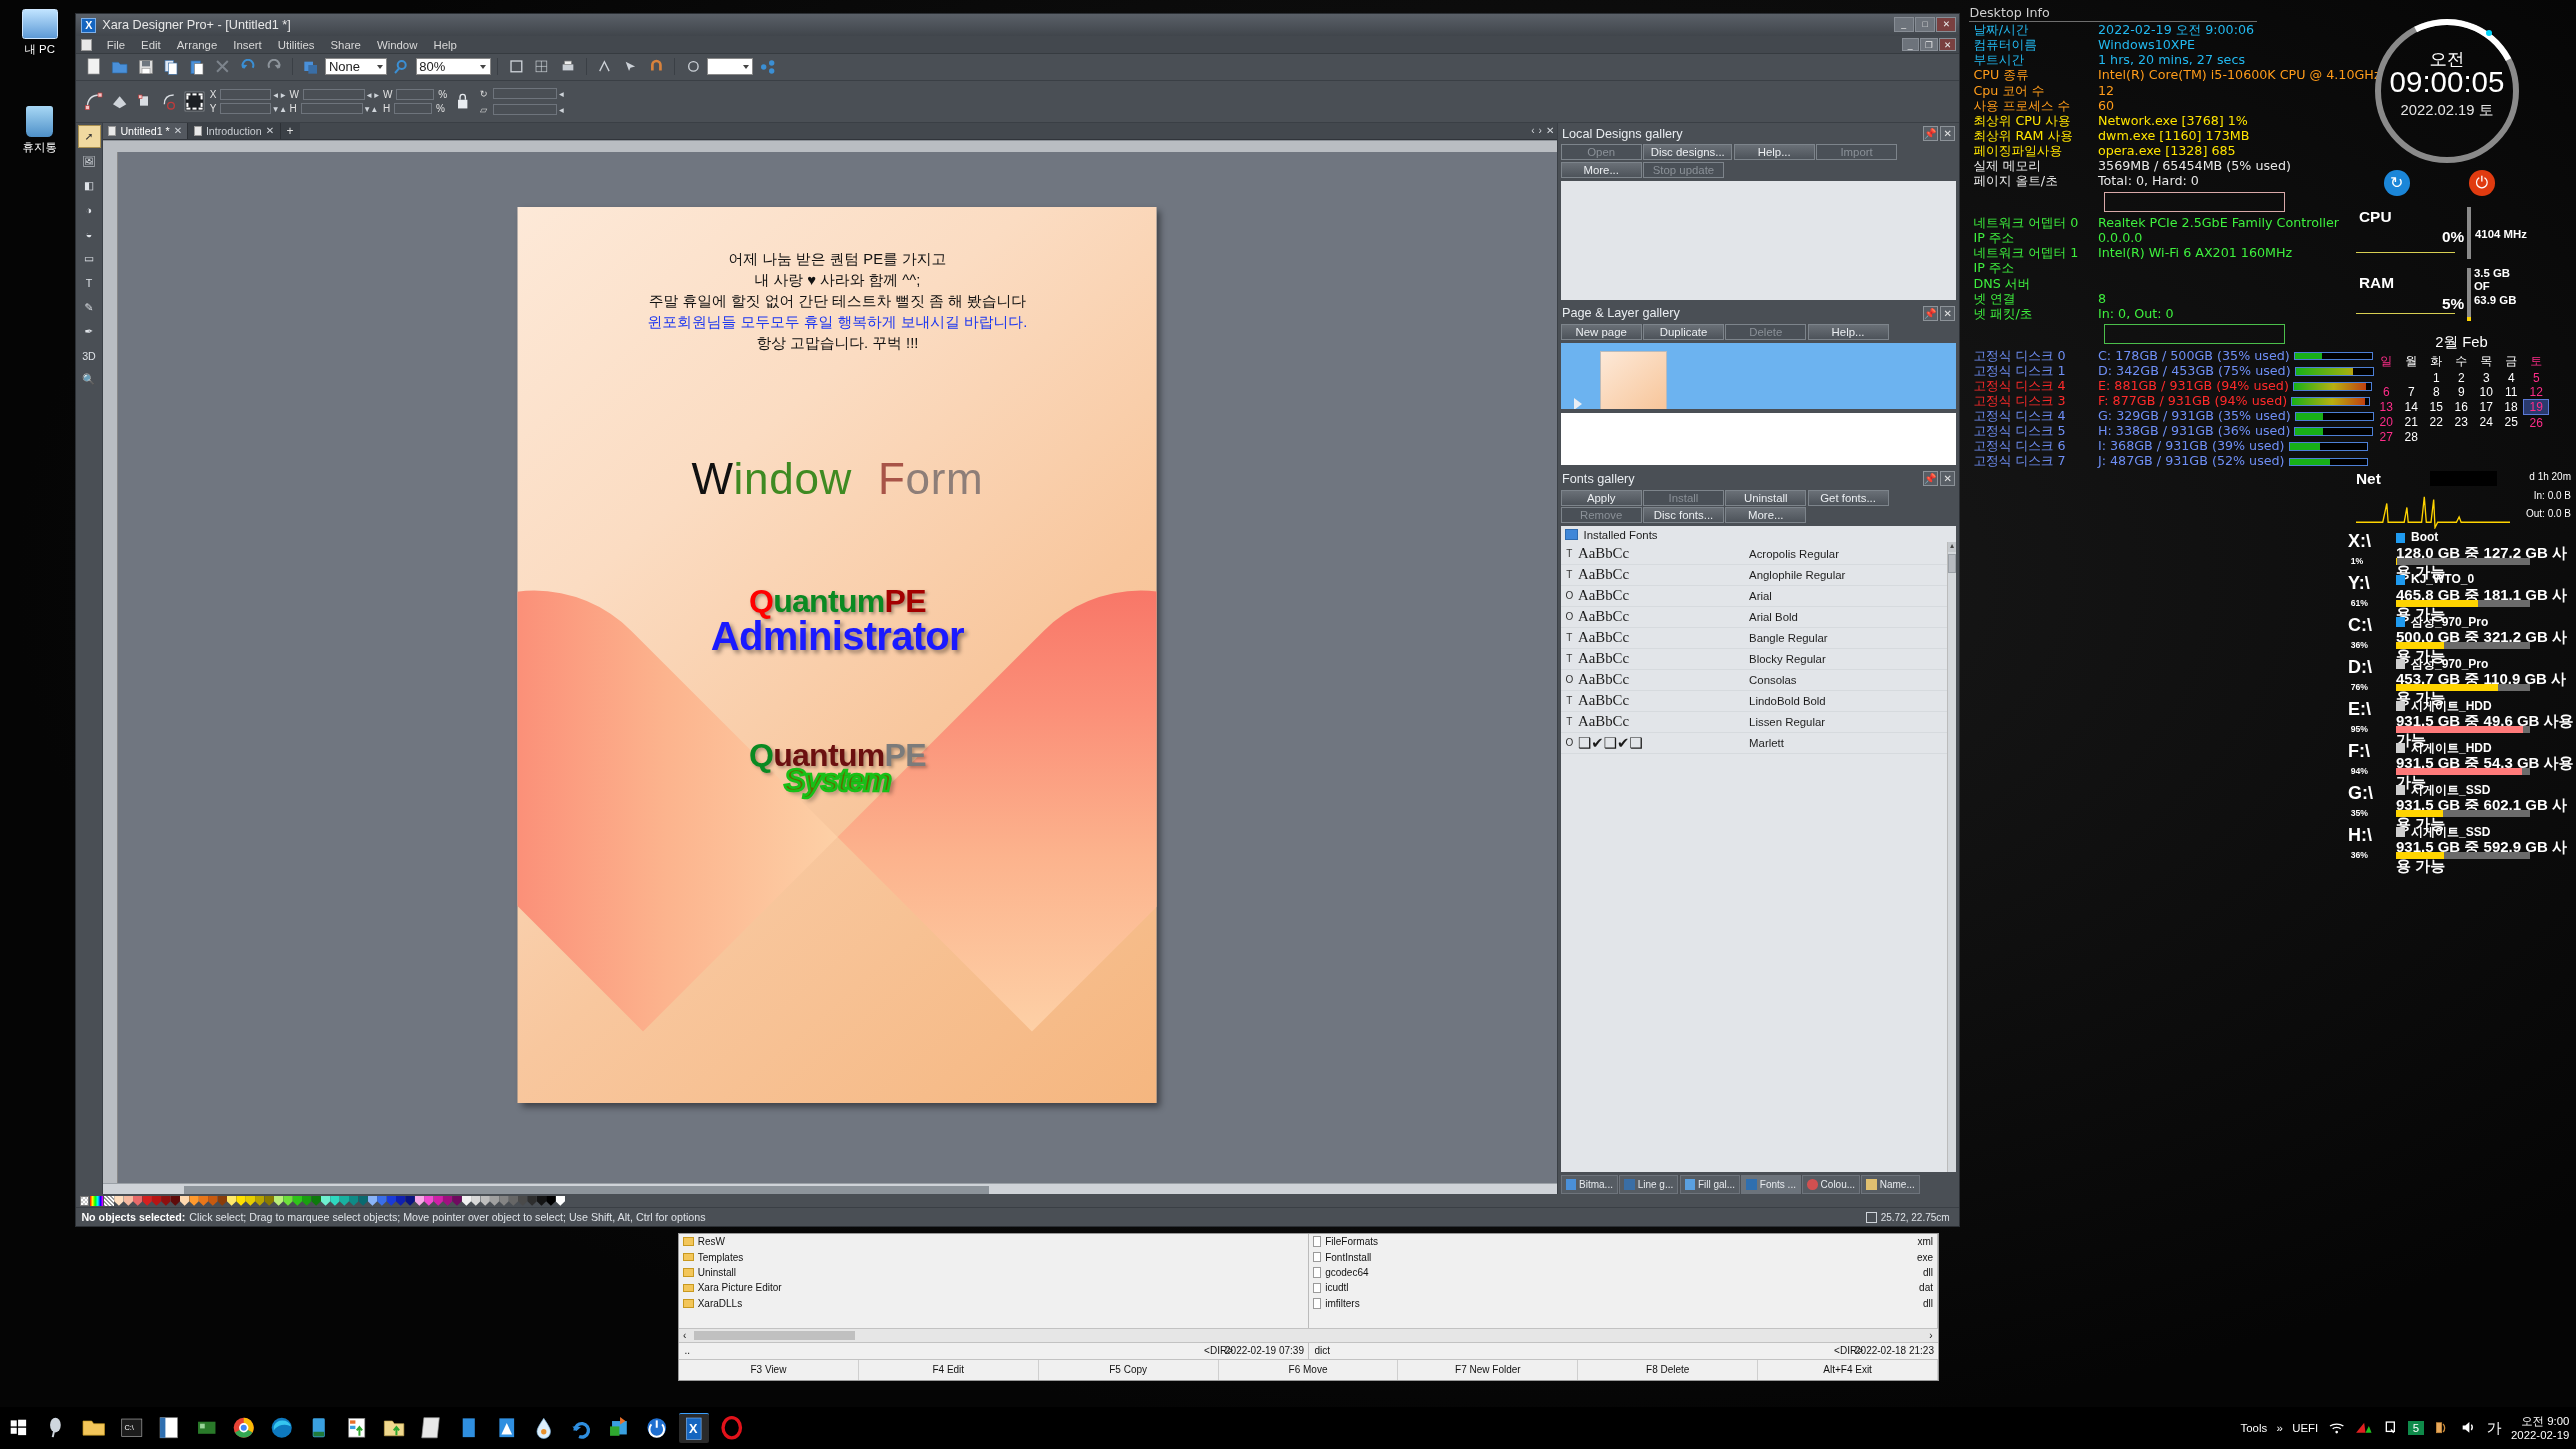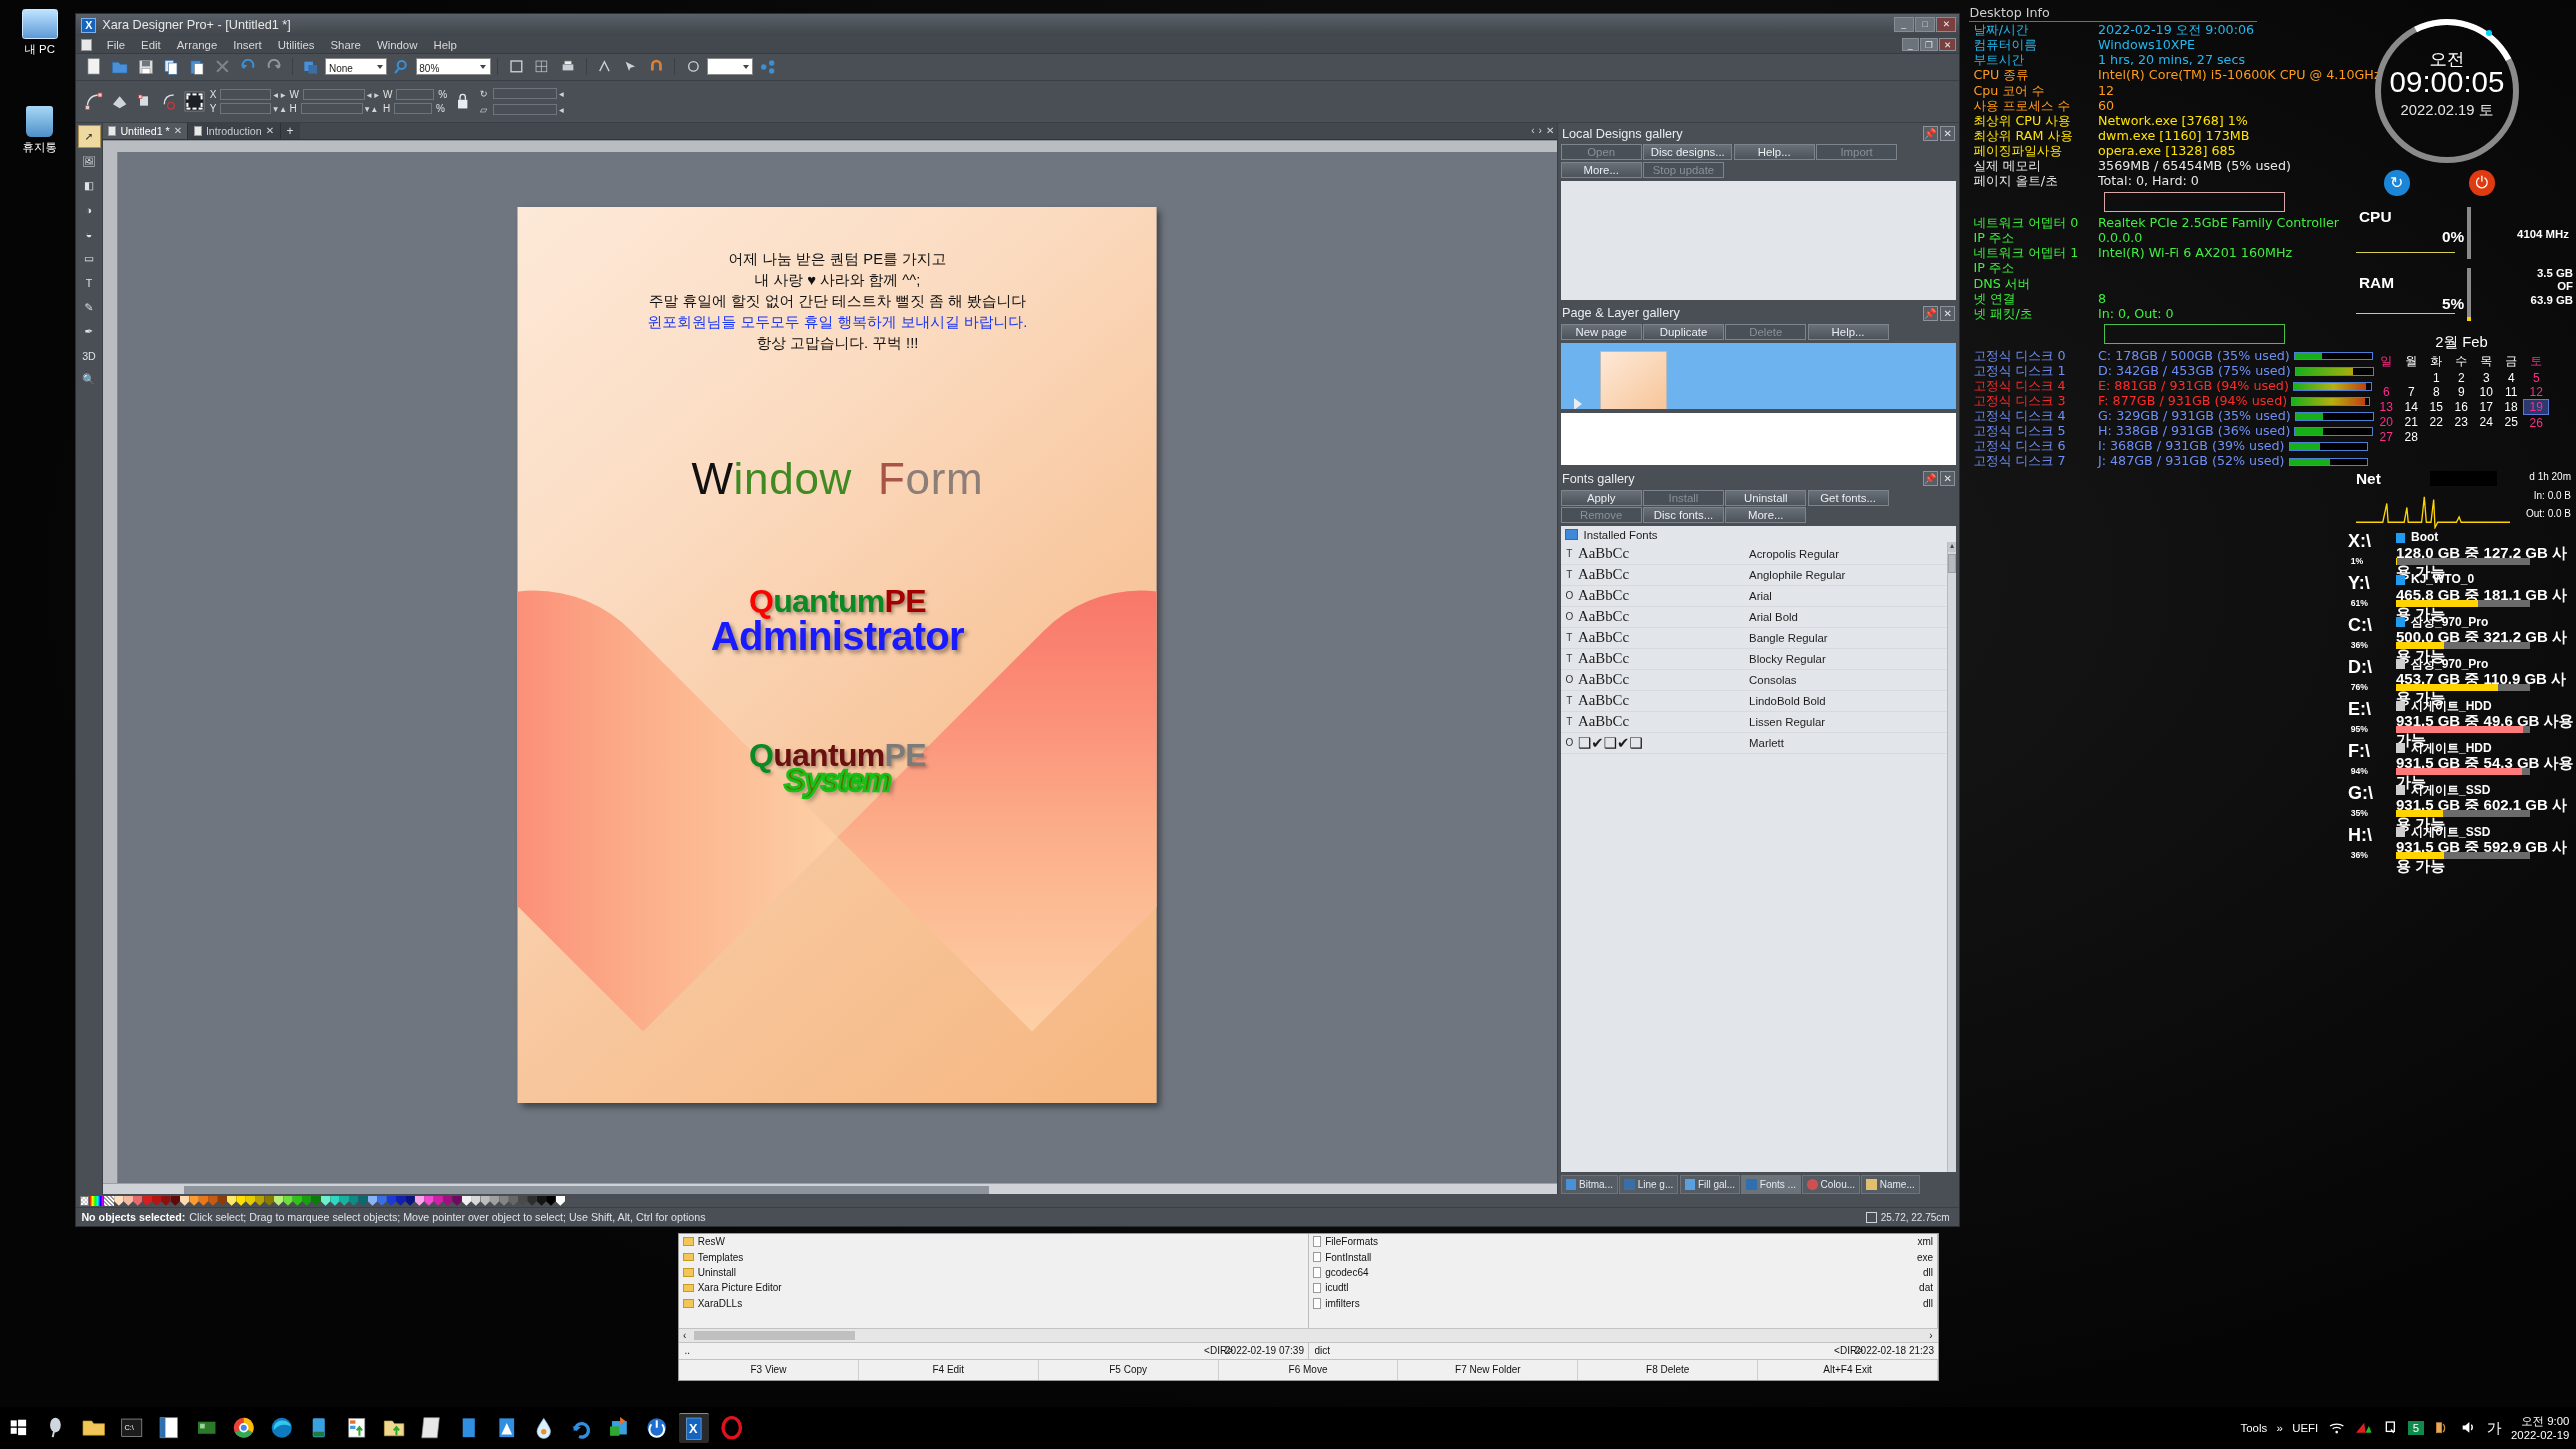--- a/index.html
+++ b/index.html
@@ -31,22 +31,22 @@
       color:#d8d8d8; font-size:11.4px; border-bottom:0.7px solid #363b40; }
   .x-menubar .mi { padding:1.3px 8px; }
   .x-menubar .docico { width:10.7px;height:12px;background:#e8e8e8;margin:0 6.7px 0 2.7px;
       border:0.7px solid #999; }
   .mb-right { position:absolute; right:2.7px; display:flex; gap:1.3px; }
 
   .x-toolbar { height:27px; background:#4a4f55; display:flex; align-items:center;
       padding-left:6.7px; gap:2.7px; border-bottom:0.7px solid #3a3f45; }
   .tb-btn { width:23px;height:21.5px;display:flex;align-items:center;justify-content:center; }
   .tb-sep { width:0.7px;height:17.4px;background:#3a3f45;margin:0 4px; }
-  .tb-combo { height:17.4px; background:#fff; border:0.7px solid #888; display:flex; align-items:flex-end;
-      padding:0 2.7px; font-size:10px; color:#222; position:relative; }
+  .tb-combo { height:17.4px; background:#fff; border:0.7px solid #888; display:flex; align-items:flex-start;
+      padding:0 2.7px; font-size:13px; color:#222; position:relative; }
   .tb-combo .arr { position:absolute; right:3.4px; top:6px; border-left:3.4px solid transparent;
       border-right:3.4px solid transparent; border-top:4px solid #444; }
 
   .x-infobar { height:42px; background:#4a4f55; display:flex; align-items:center;
       padding-left:6.7px; gap:2px; border-bottom:0.7px solid #3a3f45; font-size:9.4px; color:#ddd; }
   .ib-field { width:51px;height:11.4px;background:#4a4f55;border:0.7px solid #6e747c; }
   .ib-lab { color:#e2e2e2; font-size:10px; padding:0 2px; }
   .ib-col { display:flex; flex-direction:column; gap:2.7px; }
   .ib-row { display:flex; align-items:center; gap:2px; }
 
@@ -183,21 +183,21 @@
   .pbtn { position:absolute; width:25.5px; height:25.5px; border-radius:50%; display:flex;
      align-items:center; justify-content:center; font-size:16px; color:#fff; }
   .pbtn.ref { background:#1b86d8; left:2384px; top:170px; }
   .pbtn.pow { background:#e03b10; left:2469px; top:170px; }
 
   
   .gauge-lab { position:absolute; font-size:15.4px; font-weight:bold; color:#fff; }
   .gauge-line { position:absolute; height:1.3px; background:#d8cf52; }
   .gauge-pct { position:absolute; font-size:15.4px; font-weight:bold; color:#fff; }
   .gauge-bar { position:absolute; width:4px; background:#8a8a8a; }
-  .gauge-val { position:absolute; font-size:11.4px; font-weight:bold; color:#fff; text-align:right; }
+  .gauge-val { position:absolute; font-size:11.4px; font-weight:bold; color:#fff; text-align:left; }
 
   
   #cal { position:absolute; left:2361px; top:333px; width:201px; color:#fff; text-align:center; }
   #cal .mon { font-size:14.8px; margin-bottom:1.3px; }
   #cal table { margin:0 auto; border-collapse:collapse; }
   #cal td, #cal th { width:25px; height:14.8px; font-size:12px; font-weight:normal; color:#fff; }
   #cal .sun { color:#ff2d8a; } #cal .sat { color:#ff2d8a; }
   #cal .today { border:1.3px solid #5b7ad8; background:#2a3a6e; color:#ff2d8a; }
 
   

